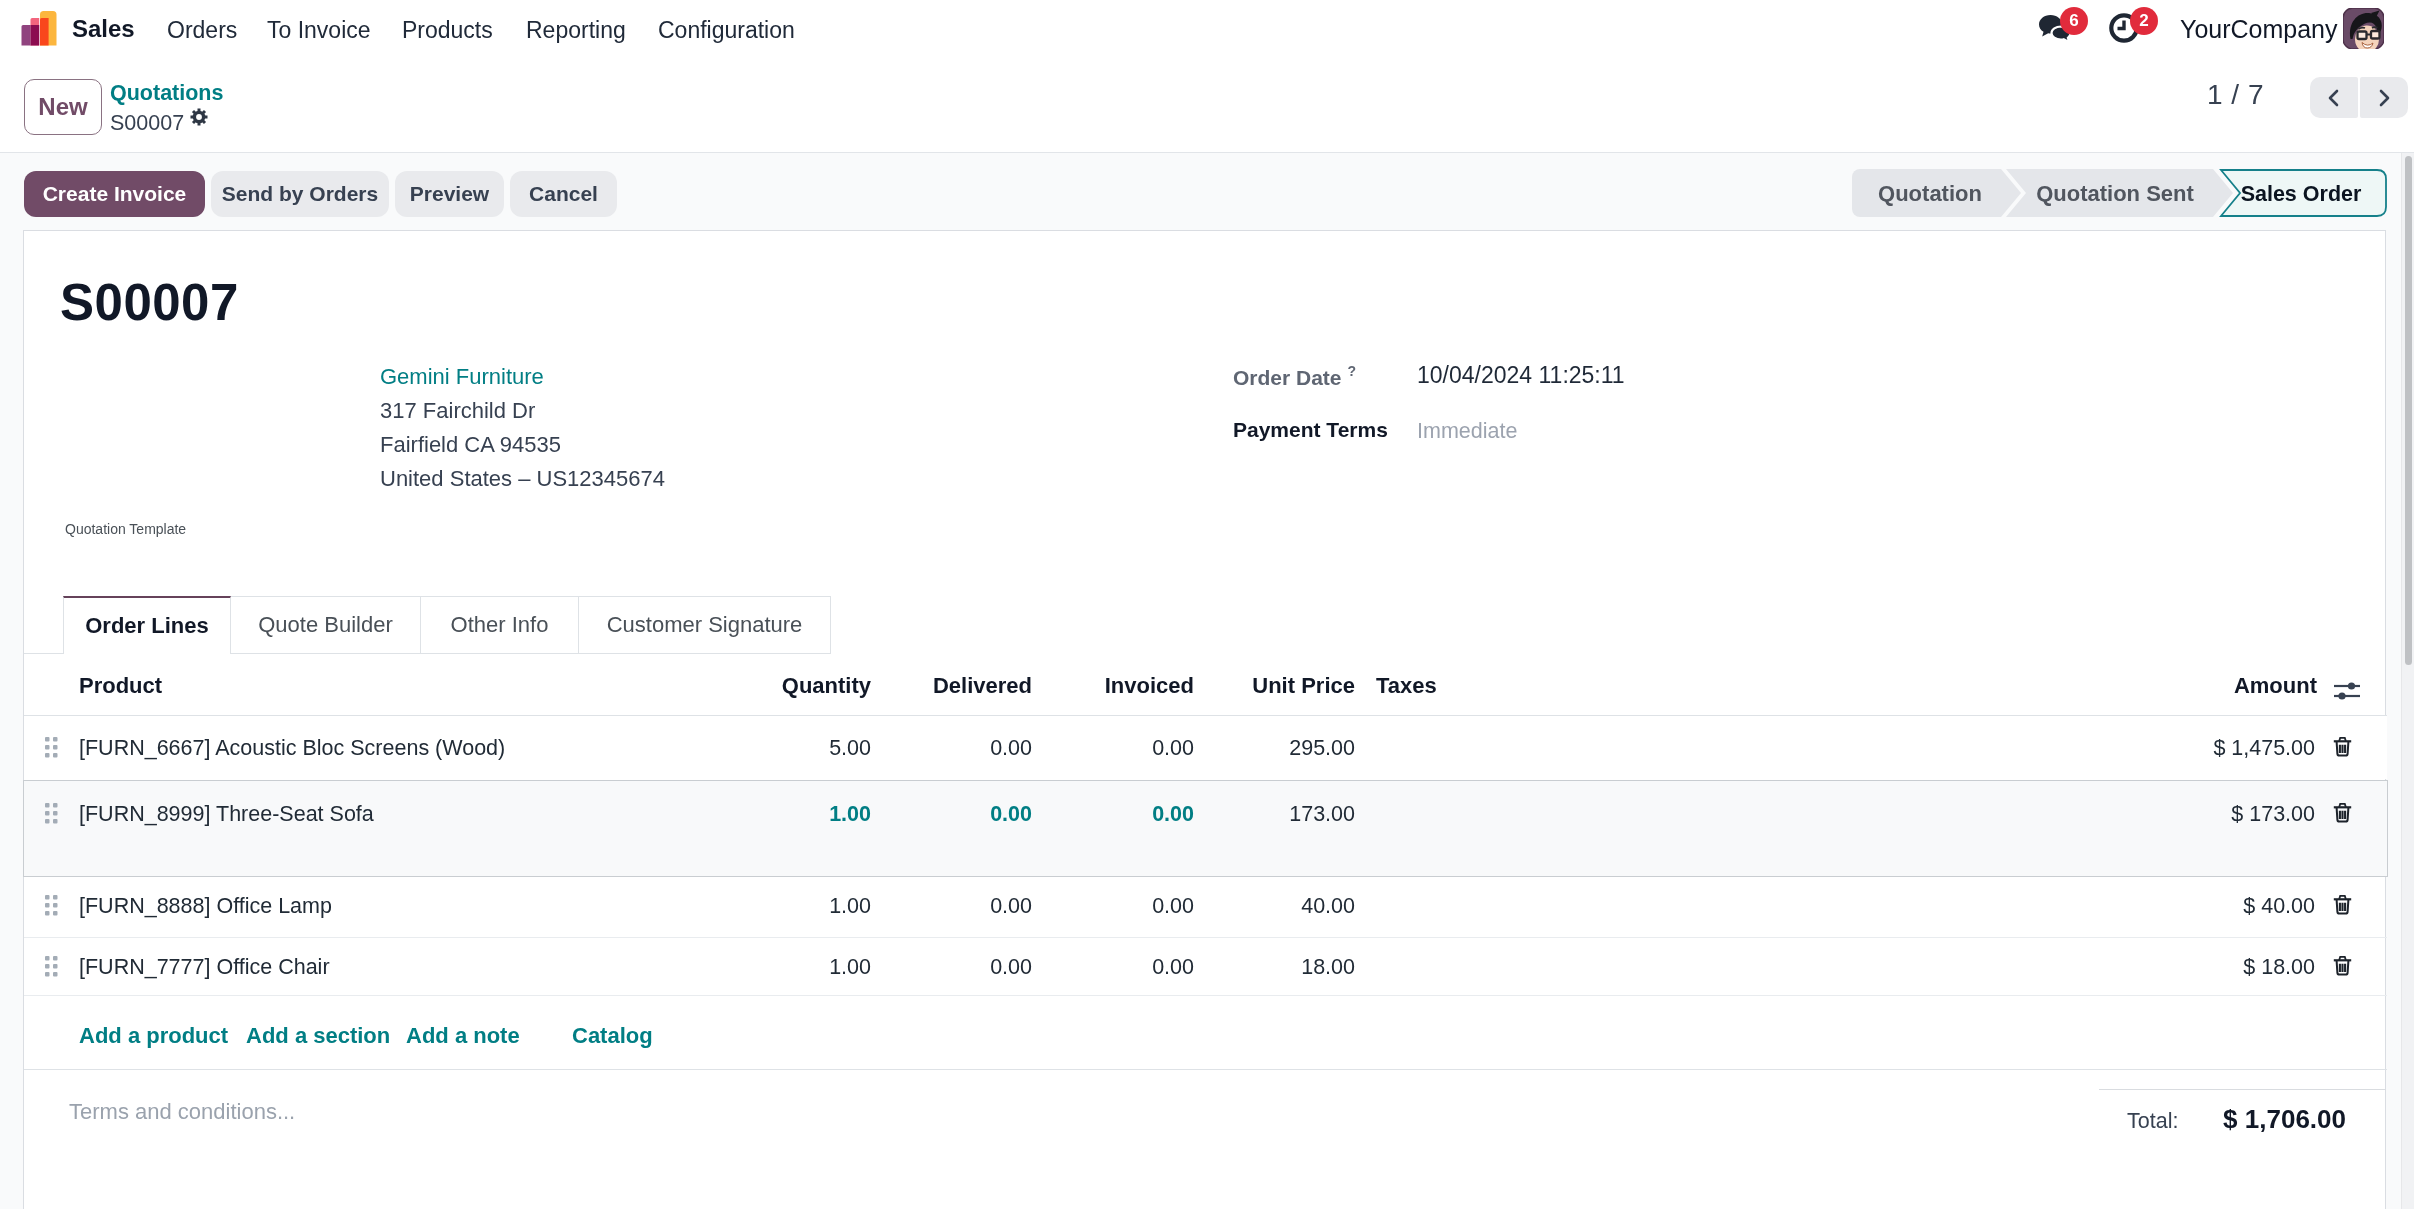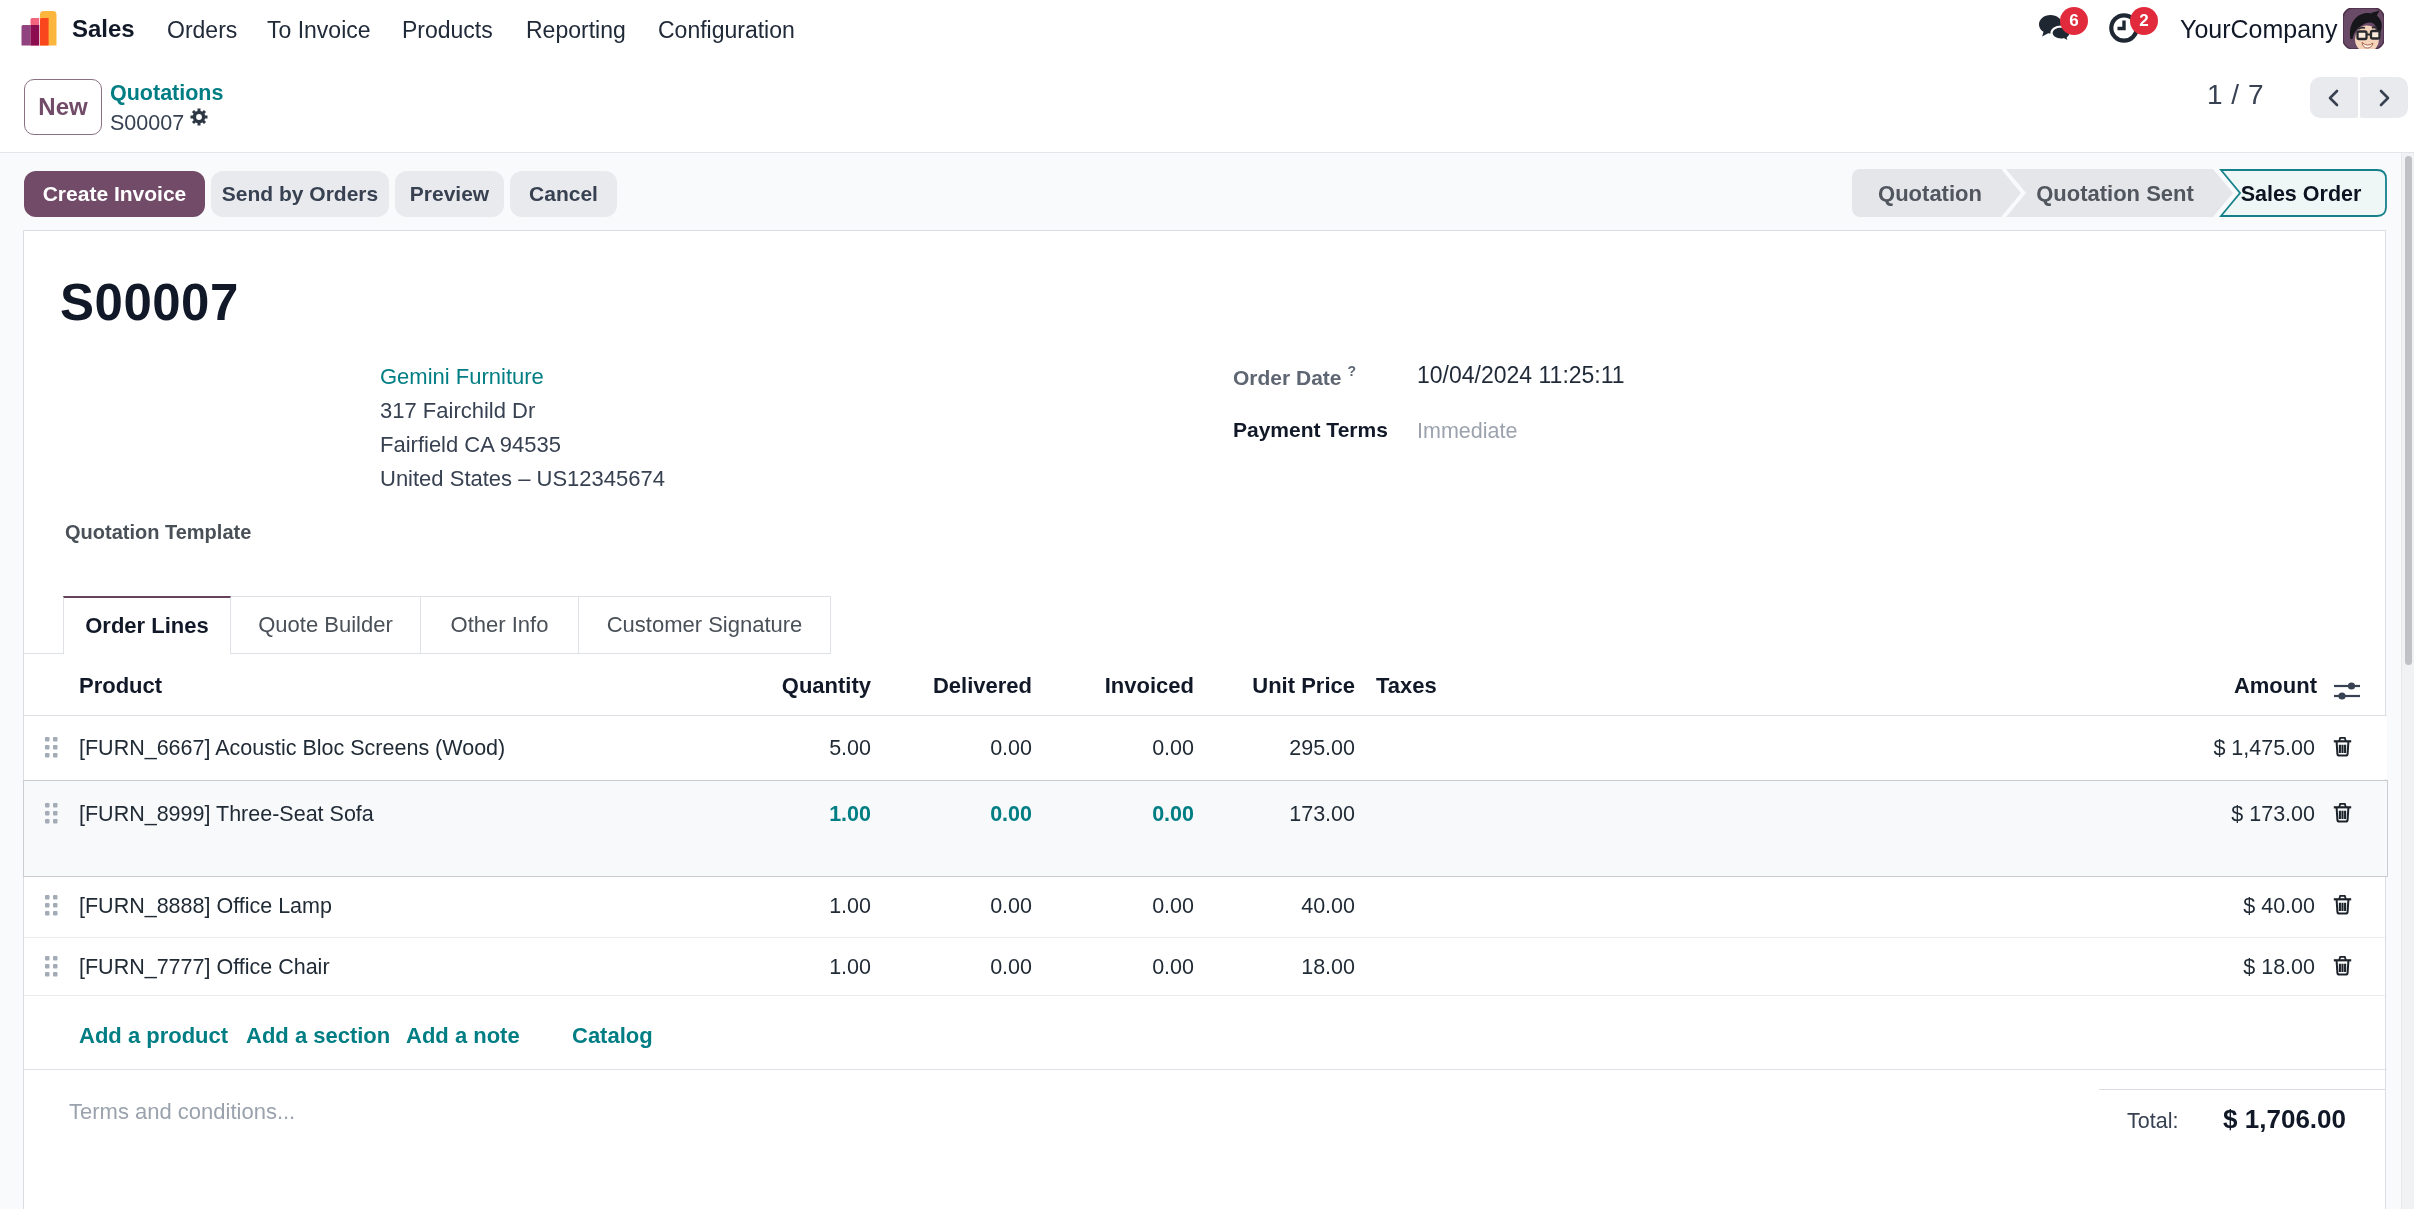--- a/index.html
+++ b/index.html
@@ -21,21 +21,21 @@
 .btn{top:18px;height:46px;border-radius:12px;font-size:21px;font-weight:600;display:flex;align-items:center;justify-content:center}
 .btn-pri{background:#714B67;color:#fff}
 .btn-sec{background:#e9eaed;color:#374151}
 
 #sheet{left:23px;top:77px;width:2363px;height:979px;background:#fff;border:1px solid #dadde2;border-bottom:none}
 
 h1.title{left:36px;top:49px;font-size:51px;line-height:46px;font-weight:700;color:#111827;letter-spacing:0.5px}
 .custinput{left:37px;top:126px;width:293px;height:50px;border:4px solid #e7552c;border-radius:8px;box-shadow:0 0 0 5px #fad9c8;background:#fff;font-size:22px;color:#111827;display:flex;align-items:center;padding-left:7px}
 .gemini{left:356px;top:133px;font-size:22px;color:#017e84}
 .addr{left:356px;font-size:22px;color:#374151}
-.qtpl{left:41px;top:290px;font-size:20px;color:#495057;font-weight:700}
+.qtpl{left:41px;top:290px;font-size:14px;color:#495057;font-weight:400}
 .flabel{left:1209px;font-size:21px;font-weight:600;color:#5f6673}
 .fval{left:1393px;font-size:21.5px;color:#1f2937}
 
 .tab{top:365px;height:58px;background:#fff;font-size:22px;display:flex;align-items:center;justify-content:center}
 .tab.on{border-top:2.5px solid #65425a;border-left:1px solid #dee2e6;border-right:1px solid #dee2e6;color:#111827;font-weight:600}
 .tab.off{border-top:1px solid #dee2e6;border-right:1px solid #dee2e6;border-bottom:1px solid #dee2e6;color:#495057}
 
 .th{top:442px;font-size:22px;font-weight:700;color:#111827}
 .cell{font-size:21.5px;color:#212b36}
 .ra{text-align:left}

